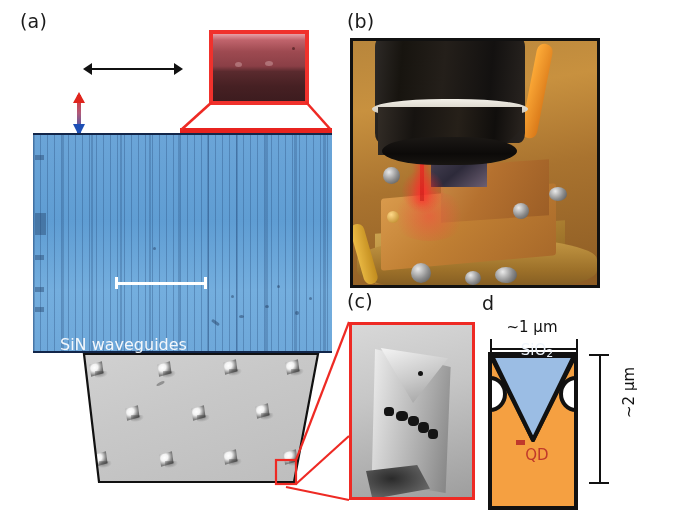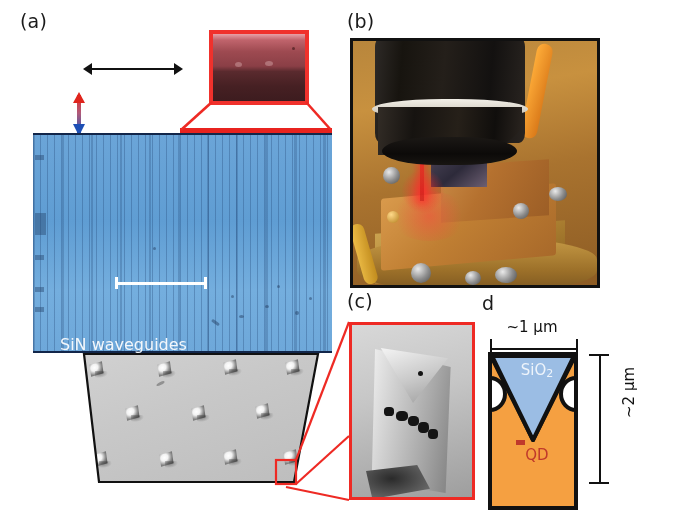--- a/index.html
+++ b/index.html
@@ -356,18 +356,18 @@
     <div class="cap" style="right:0;"></div>
   </div>
 
   <div class="dim-right" style="left:593px;">
     <div class="line"></div>
     <div class="cap" style="top:0;"></div>
     <div class="cap" style="bottom:0;"></div>
   </div>
   <div class="dim-right-text" style="left:620px;top:418px;">~2 µm</div>
 
-  <div class="sio2-text" style="left:504px;top:361px;"><span>SiO</span><span class="sio2-sub">2</span></div>
+  <div class="sio2-text" style="left:504px;top:341px;"><span>SiO</span><span class="sio2-sub">2</span></div>
 
   <div class="qd-text" style="left:506px;top:446px;">QD</div>
   <div style="position:absolute;left:516px;top:440px;width:9px;height:5px;background:#c0392b;"></div>
 
 </div>
 
 </body></html>

